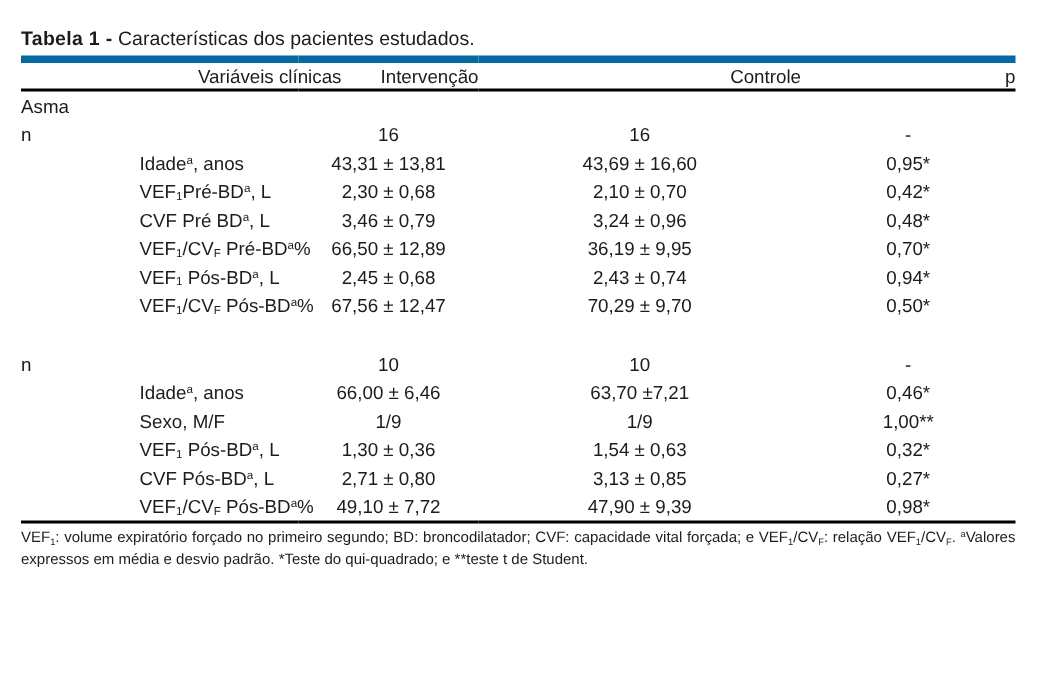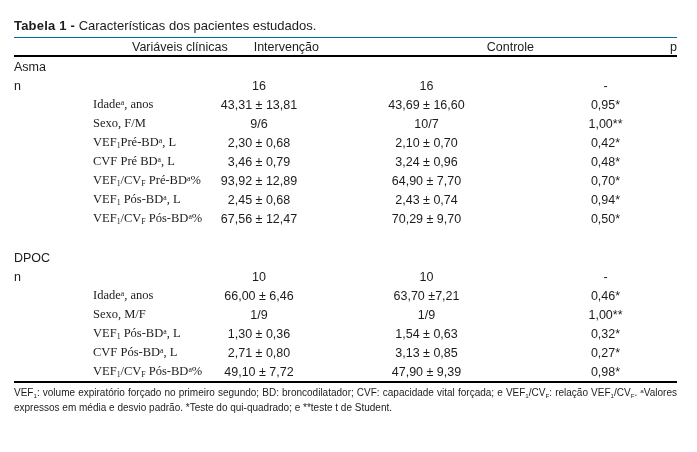--- a/index.html
+++ b/index.html
@@ -7,35 +7,35 @@
     width:697px;height:452px;background:#fff;position:relative;
     box-sizing:border-box;padding:18px 18px 0 14px;
     font-family:"Liberation Sans",sans-serif;color:#1c1c1c;
     overflow:hidden;
   }
   .title{font-size:13px;line-height:15px;white-space:nowrap;}
   .title .b{font-weight:700;letter-spacing:.2px;}
   table.data{
     width:663px;table-layout:fixed;border-collapse:collapse;
     margin-top:4px;
-    border-top:1px solid #0369a1;
+    border-top:5px solid #0369a1;
     border-bottom:2px solid #000;
   }
   thead th{
     font-weight:400;font-size:12.5px;height:17px;padding:0;
     border-bottom:2px solid #000;white-space:nowrap;overflow:visible;
   }
   th.c1{text-align:center;padding-left:118px;}
   th.c2,th.c3,th.c4{text-align:right;}
   tbody td{
     font-size:12.5px;height:19px;padding:0;text-align:center;
     white-space:nowrap;overflow:visible;vertical-align:middle;
   }
   td.lab{text-align:left;}
-  td.lab.indent{padding-left:79px;font-family:Liberation Serif, serif;}
+  td.lab.indent{padding-left:79px;}
   tr.section-row td{text-align:left;font-size:12.5px;margin-left:36px;}
   tr.spacer-row td{height:20px;}
   sub,sup{font-size:.62em;line-height:0;}
   sub{vertical-align:baseline;position:relative;bottom:-0.25em;}
   sup{vertical-align:baseline;position:relative;top:-0.45em;}
   .footnote{
     width:663px;margin-top:3px;font-size:10px;line-height:14.6px;
     text-align:justify;color:#1c1c1c;
   }
 </style>
@@ -76,68 +76,59 @@
       <td>-</td>
     </tr>
 
     <tr>
       <td class="lab indent">Idade<sup>a</sup>, anos</td>
       <td>43,31 ± 13,81</td>
       <td>43,69 ± 16,60</td>
       <td>0,95*</td>
     </tr>
 
-    <tr>
-      <td class="lab indent">Sexo, F/M</td>
-      <td>9/6</td>
-      <td>10/7</td>
-      <td>1,00**</td>
-    </tr>
 
     <tr>
       <td class="lab indent">VEF<sub>1</sub>Pré-BD<sup>a</sup>, L</td>
       <td>2,30 ± 0,68</td>
       <td>2,10 ± 0,70</td>
       <td>0,42*</td>
     </tr>
 
     <tr>
       <td class="lab indent">CVF Pré BD<sup>a</sup>, L</td>
       <td>3,46 ± 0,79</td>
       <td>3,24 ± 0,96</td>
       <td>0,48*</td>
     </tr>
 
     <tr>
       <td class="lab indent">VEF<sub>1</sub>/CV<sub>F</sub> Pré-BD<sup>a</sup>%</td>
-      <td>93,92 ± 12,89</td>
-      <td>64,90 ± 7,70</td>
+      <td>66,50 ± 12,89</td>
+      <td>36,19 ± 9,95</td>
       <td>0,70*</td>
     </tr>
 
     <tr>
       <td class="lab indent">VEF<sub>1</sub> Pós-BD<sup>a</sup>, L</td>
       <td>2,45 ± 0,68</td>
       <td>2,43 ± 0,74</td>
       <td>0,94*</td>
     </tr>
 
 
     <tr>
       <td class="lab indent">VEF<sub>1</sub>/CV<sub>F</sub> Pós-BD<sup>a</sup>%</td>
       <td>67,56 ± 12,47</td>
       <td>70,29 ± 9,70</td>
       <td>0,50*</td>
     </tr>
   <tr class="spacer-row">
           <td colspan="4"></td>
         </tr>
-    <tr class="section-row">
-      <td class="lab" colspan="4">DPOC</td>
-    </tr>
 
     <tr>
       <td class="lab">n</td>
       <td>10</td>
       <td>10</td>
       <td>-</td>
     </tr>
 
     <tr>
       <td class="lab indent">Idade<sup>a</sup>, anos</td>

